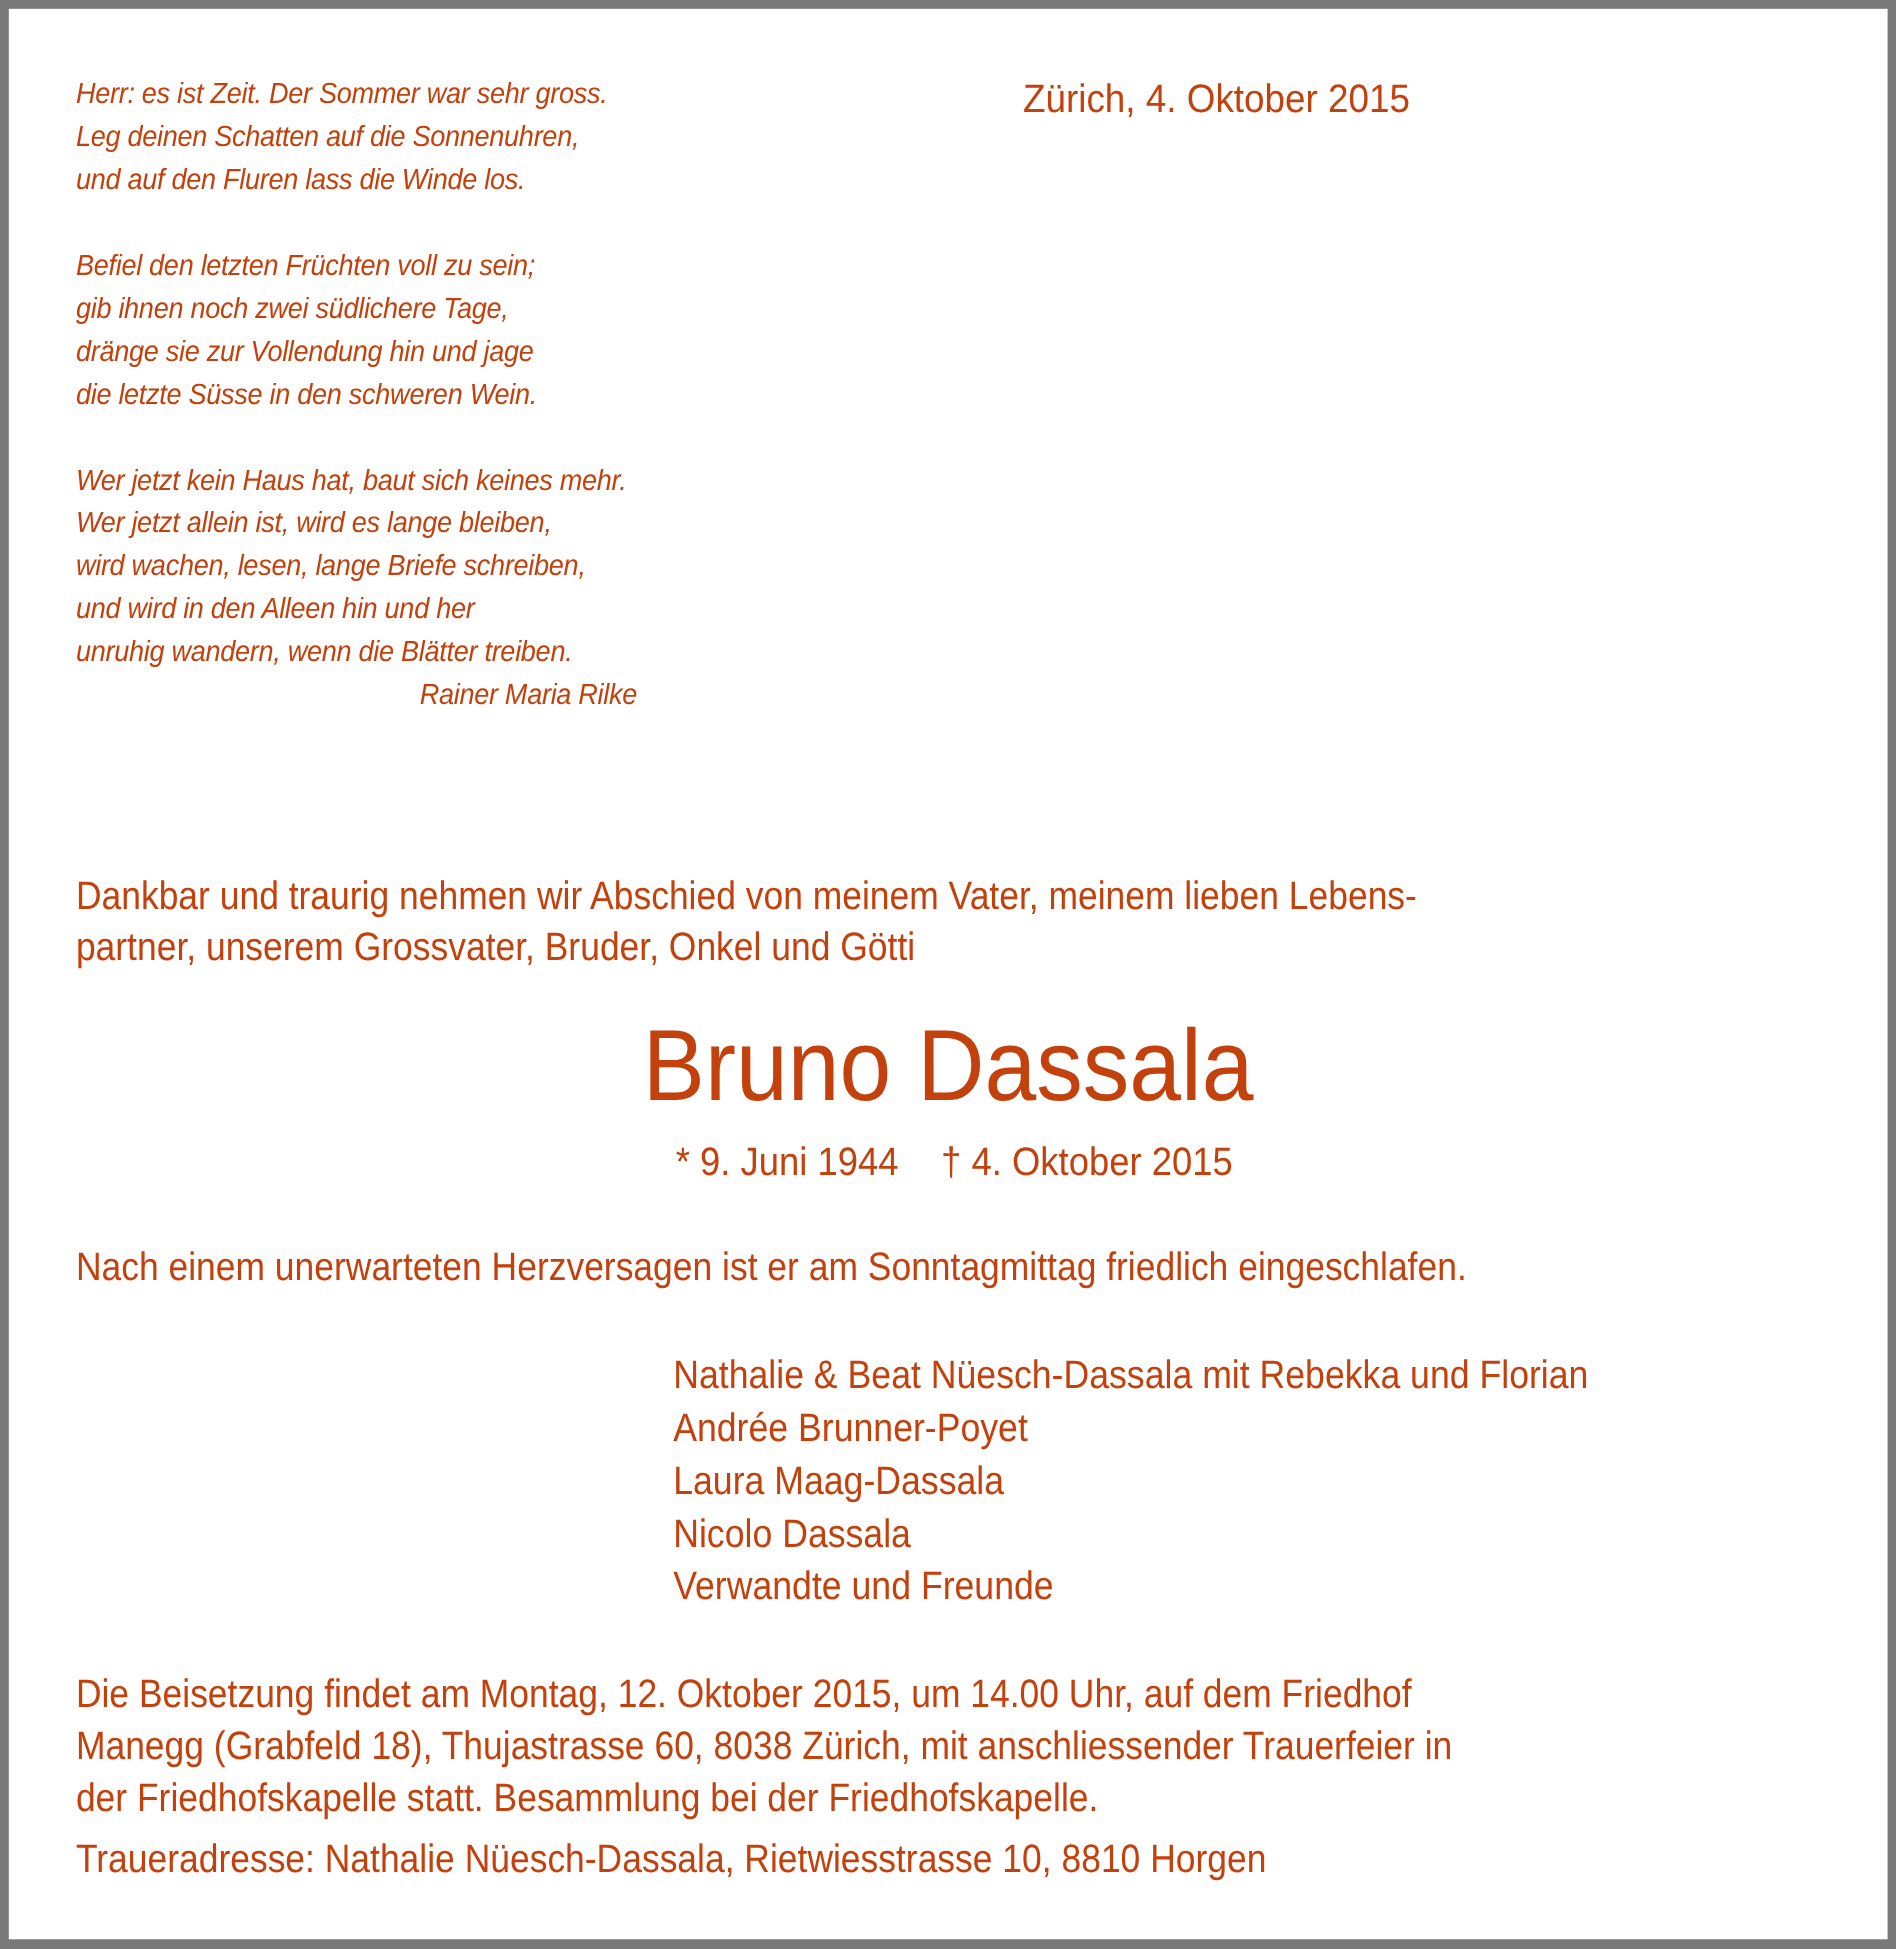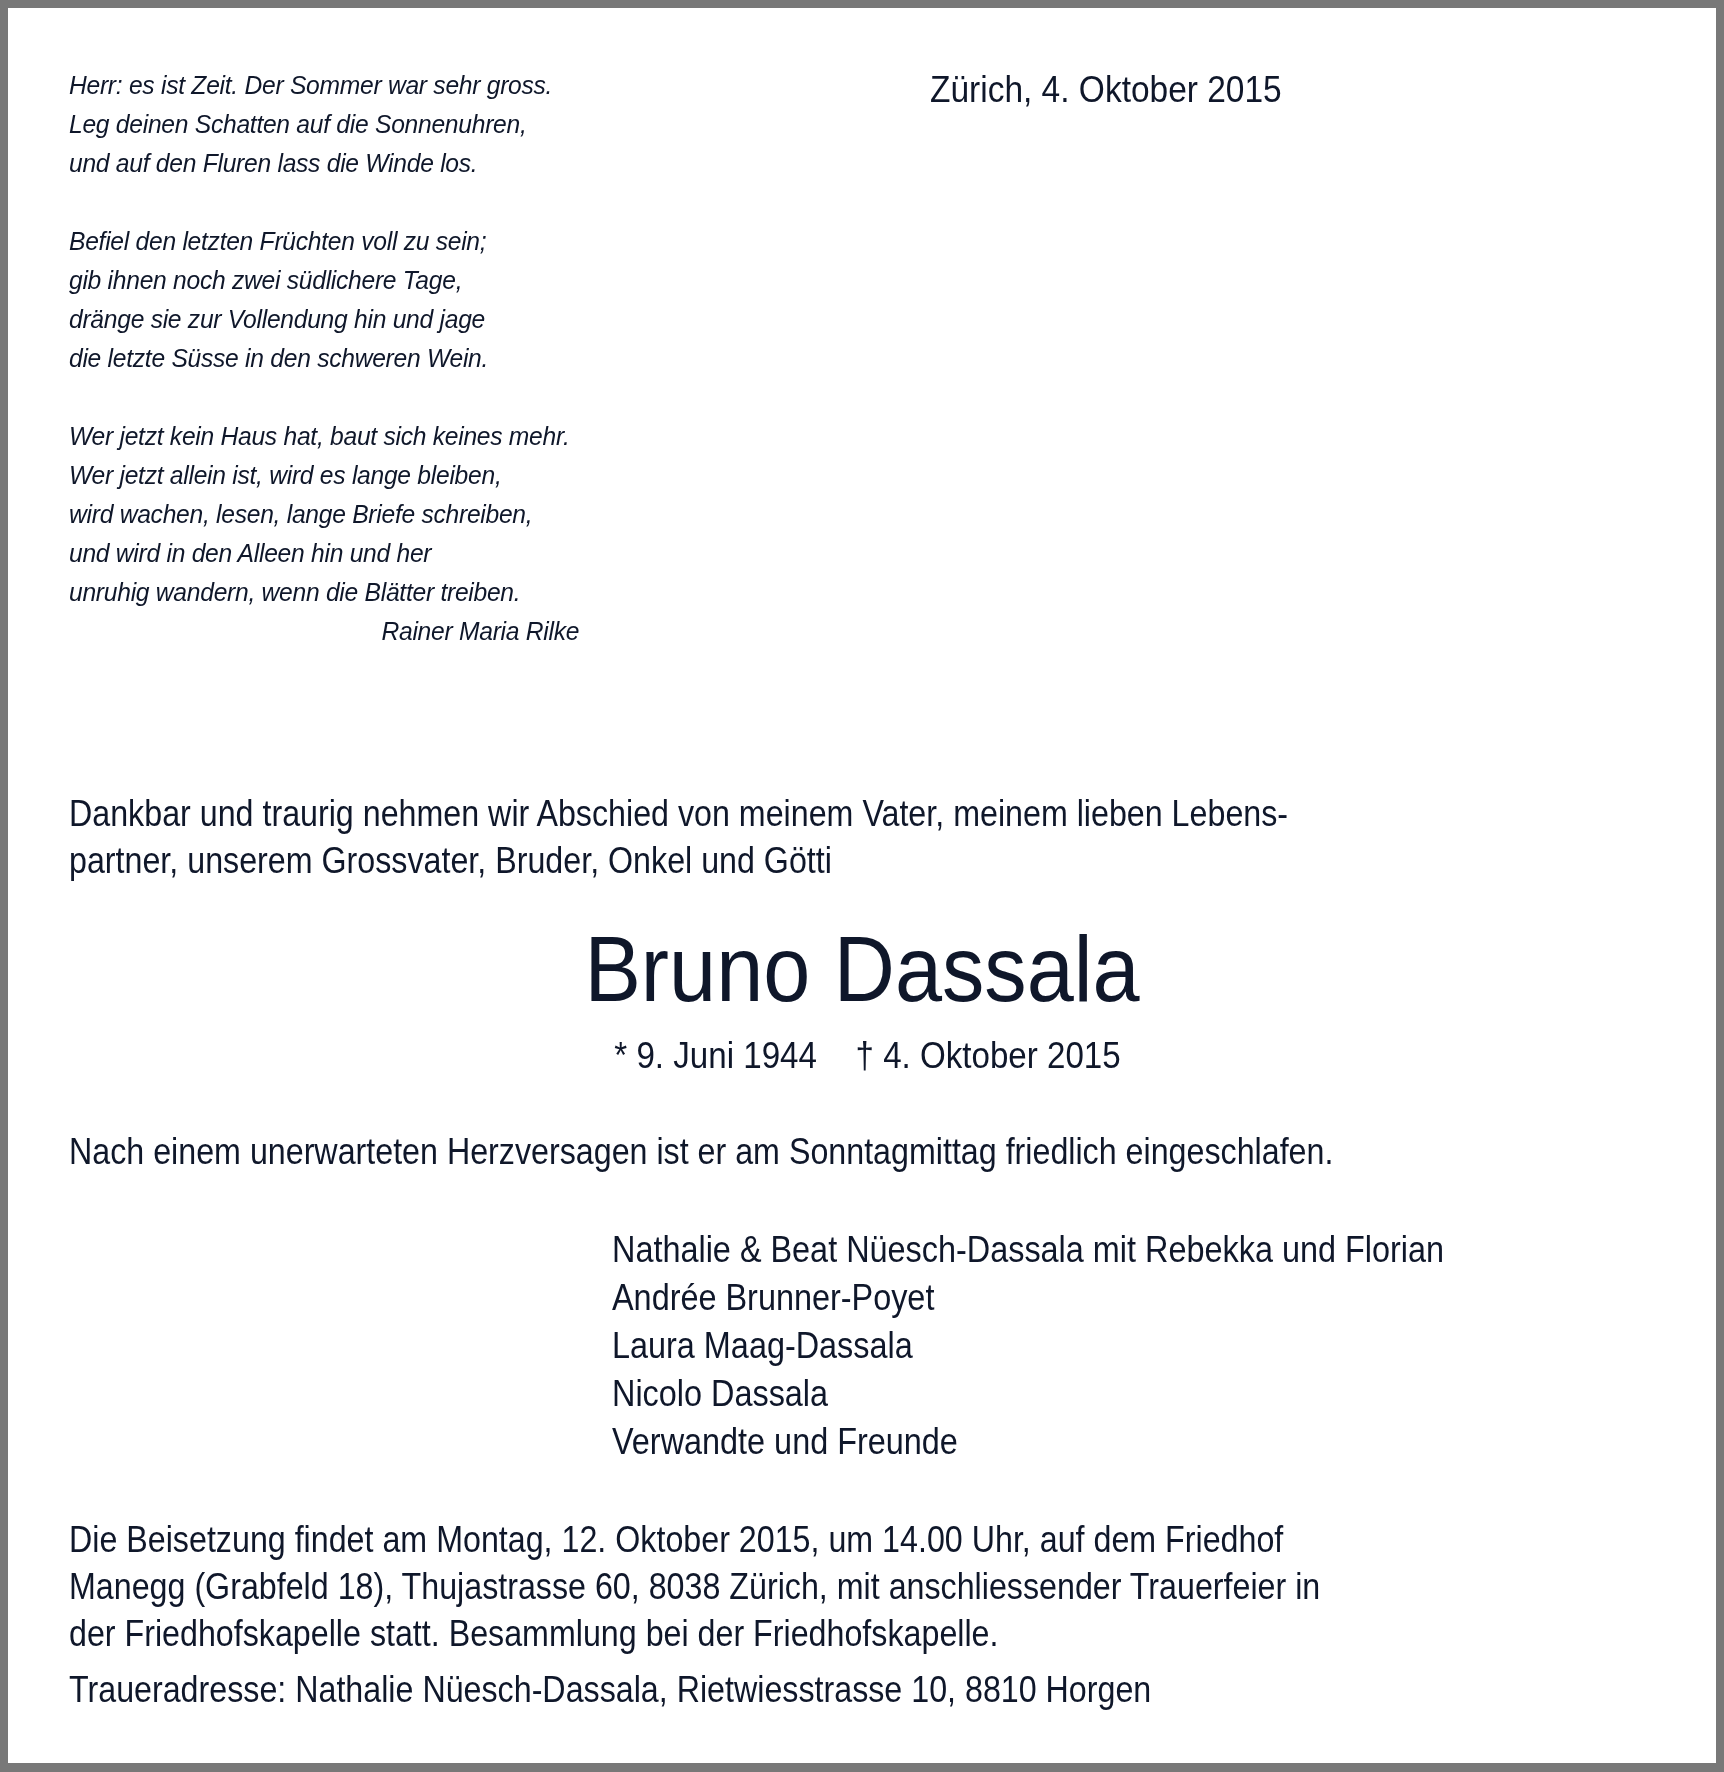--- a/index.html
+++ b/index.html
@@ -10,21 +10,21 @@
       background: #787878;
       overflow: hidden;
     }
     .page {
       position: absolute;
       left: 8px;
       top: 8px;
       width: 1708px;
       height: 1755px;
       background: #ffffff;
-      color: #0f172a;
+      color: #c2410c;
       font-family: "Liberation Sans", sans-serif;
     }
     .poem {
       position: absolute;
       left: 61px;
       top: 58px;
       font-style: italic;
       font-size: 26.5px;
       line-height: 39px;
       letter-spacing: -0.3px;

